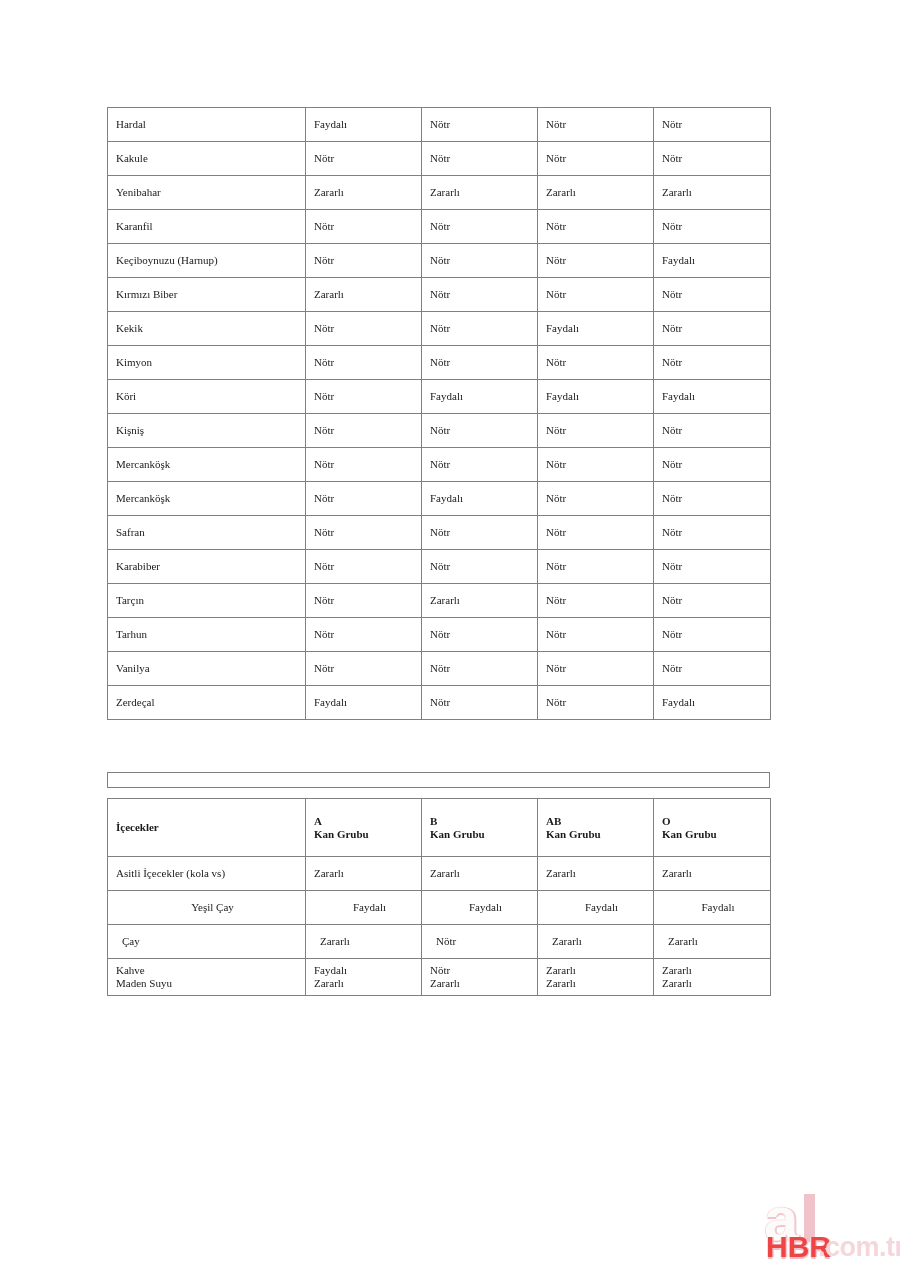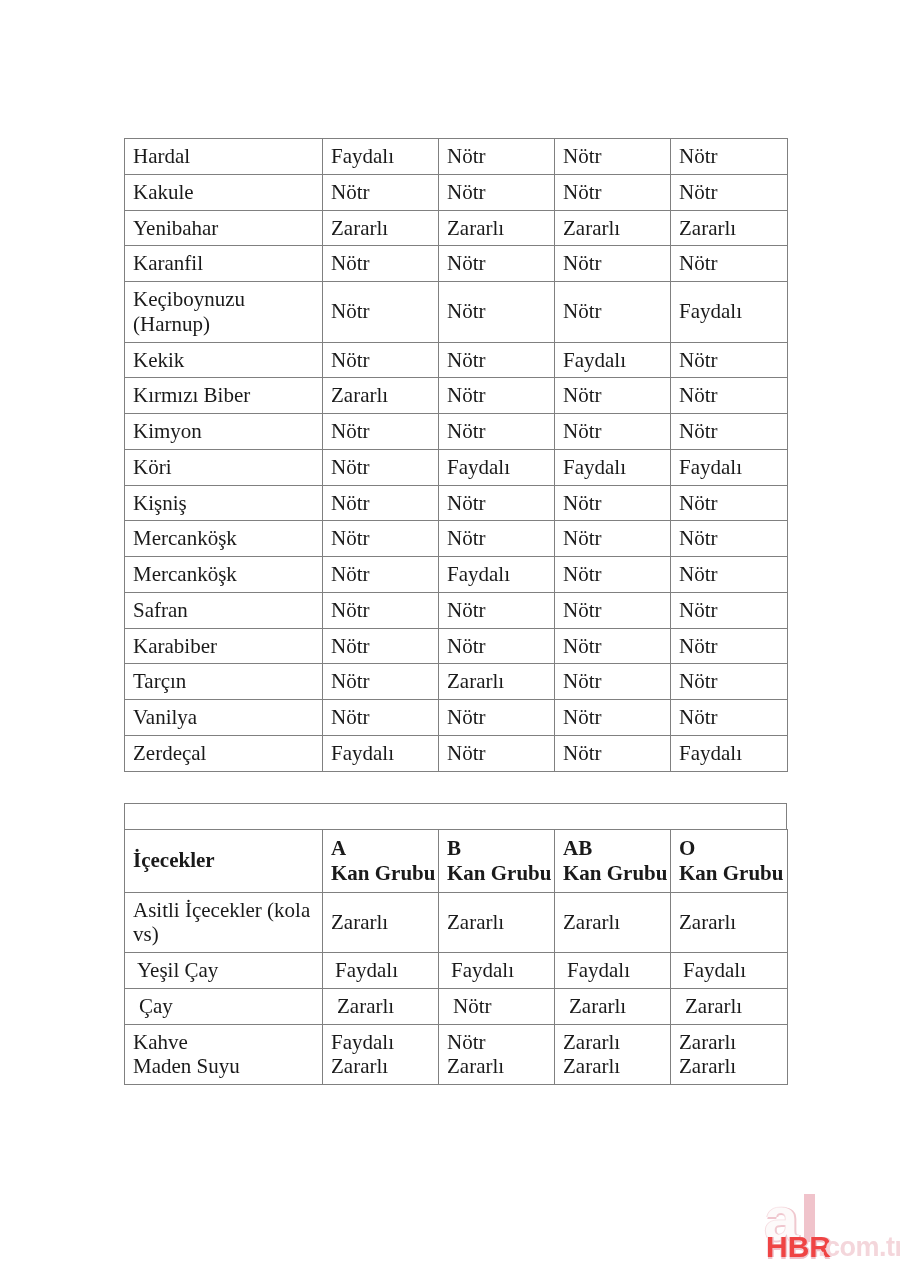--- a/index.html
+++ b/index.html
@@ -20,26 +20,25 @@
     position: absolute;
     left: 0; top: 0;
     width: 900px;
     height: 1274px;
     background: #fff;
   }
 
   
   .doc-table {
     position: absolute;
-    left: 124px;
+    left: 107px;
     border-collapse: collapse;
     table-layout: fixed;
     width: 663px;
-    font-size: 21px;
-    margin-top: 31px;
+    font-size: 11px;
   }
 
   #spices-table { top: 107px; }
   #spacer-table { top: 772px; }
   #drinks-table { top: 798px; border-radius: 14px; }
 
   .doc-table col.c-name { width: 198px; }
   .doc-table col.c-val  { width: 116px; }
   .doc-table col.c-val-last { width: 117px; }
 
@@ -73,20 +72,21 @@
     height: 45px;
     vertical-align: middle;
     padding-top: 6px;
     padding-bottom: 6px;
   }
   #drinks-table thead th .line2 { display: block; }
 
   
   .row-offset td {
     padding-left: 12px;
+    text-align: center;
   }
   .row-offset-2 td {
     padding-left: 14px;
   }
 
   
   .tall-cell {
     height: 52px;
     line-height: 1.75;
     padding-top: 4px;
@@ -200,34 +200,34 @@
         <td>Nötr</td>
       </tr>
       <tr>
         <td>Keçiboynuzu (Harnup)</td>
         <td>Nötr</td>
         <td>Nötr</td>
         <td>Nötr</td>
         <td>Faydalı</td>
       </tr>
       <tr>
+        <td>Kırmızı Biber</td>
+        <td>Zararlı</td>
+        <td>Nötr</td>
+        <td>Nötr</td>
+        <td>Nötr</td>
+      </tr>
+      <tr>
         <td>Kekik</td>
         <td>Nötr</td>
         <td>Nötr</td>
         <td>Faydalı</td>
         <td>Nötr</td>
       </tr>
       <tr>
-        <td>Kırmızı Biber</td>
-        <td>Zararlı</td>
-        <td>Nötr</td>
-        <td>Nötr</td>
-        <td>Nötr</td>
-      </tr>
-      <tr>
         <td>Kimyon</td>
         <td>Nötr</td>
         <td>Nötr</td>
         <td>Nötr</td>
         <td>Nötr</td>
       </tr>
       <tr>
         <td>Köri</td>
         <td>Nötr</td>
         <td>Faydalı</td>
@@ -266,20 +266,27 @@
         <td>Karabiber</td>
         <td>Nötr</td>
         <td>Nötr</td>
         <td>Nötr</td>
         <td>Nötr</td>
       </tr>
       <tr>
         <td>Tarçın</td>
         <td>Nötr</td>
         <td>Zararlı</td>
+        <td>Nötr</td>
+        <td>Nötr</td>
+      </tr>
+      <tr>
+        <td>Tarhun</td>
+        <td>Nötr</td>
+        <td>Nötr</td>
         <td>Nötr</td>
         <td>Nötr</td>
       </tr>
       <tr>
         <td>Vanilya</td>
         <td>Nötr</td>
         <td>Nötr</td>
         <td>Nötr</td>
         <td>Nötr</td>
       </tr>

